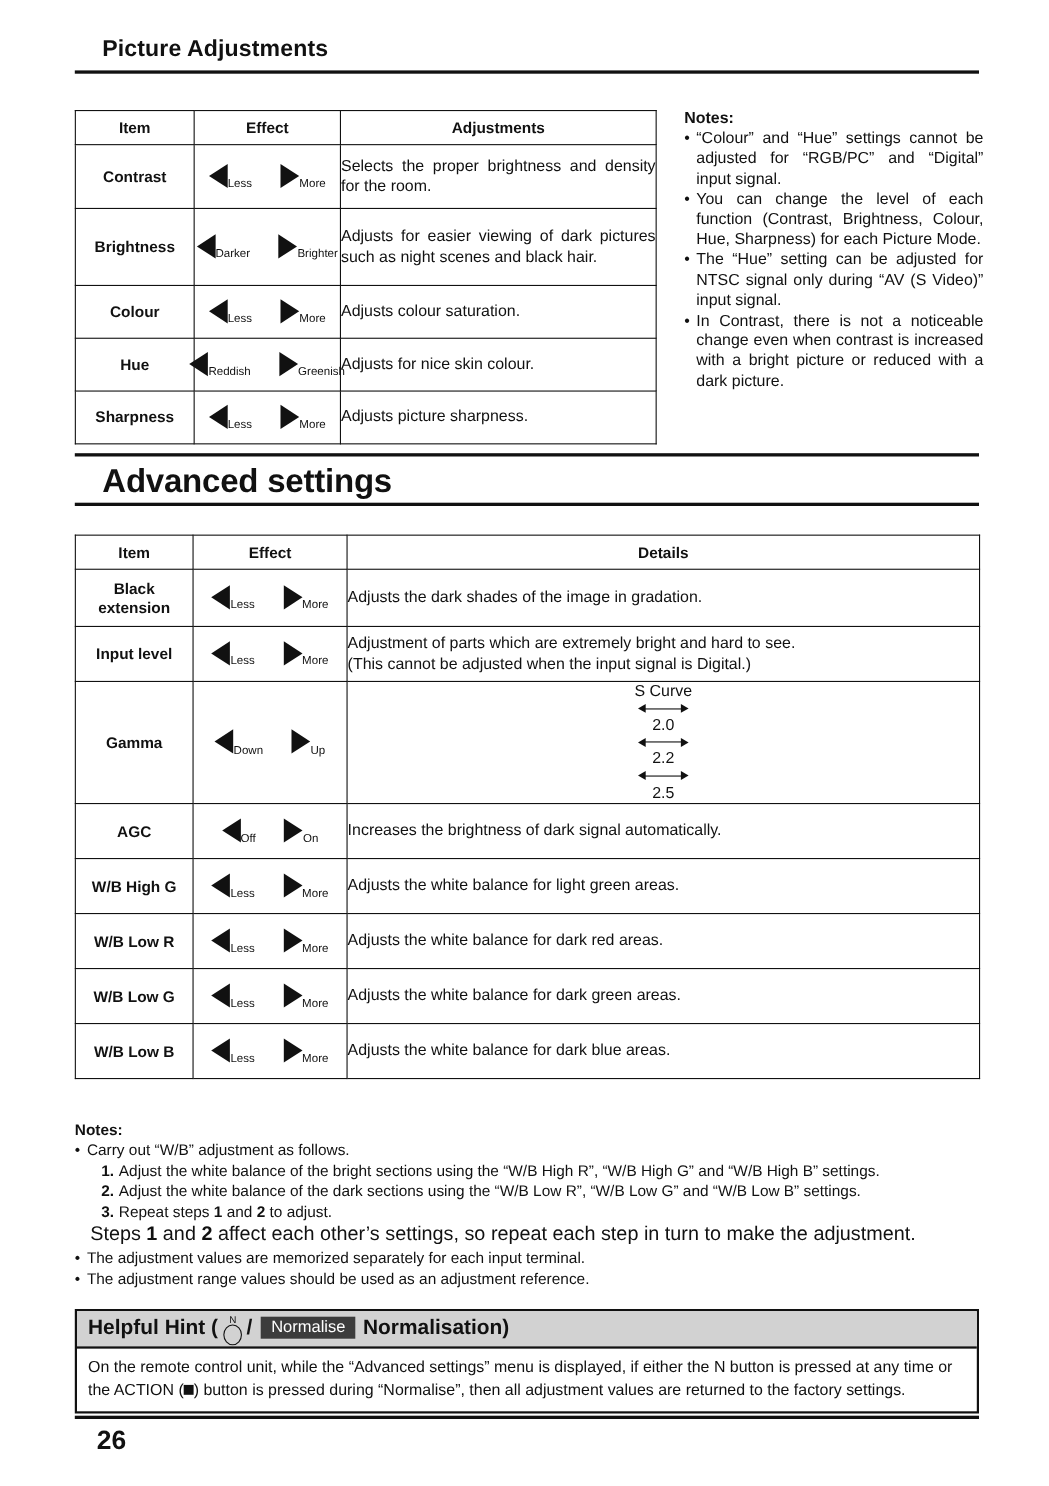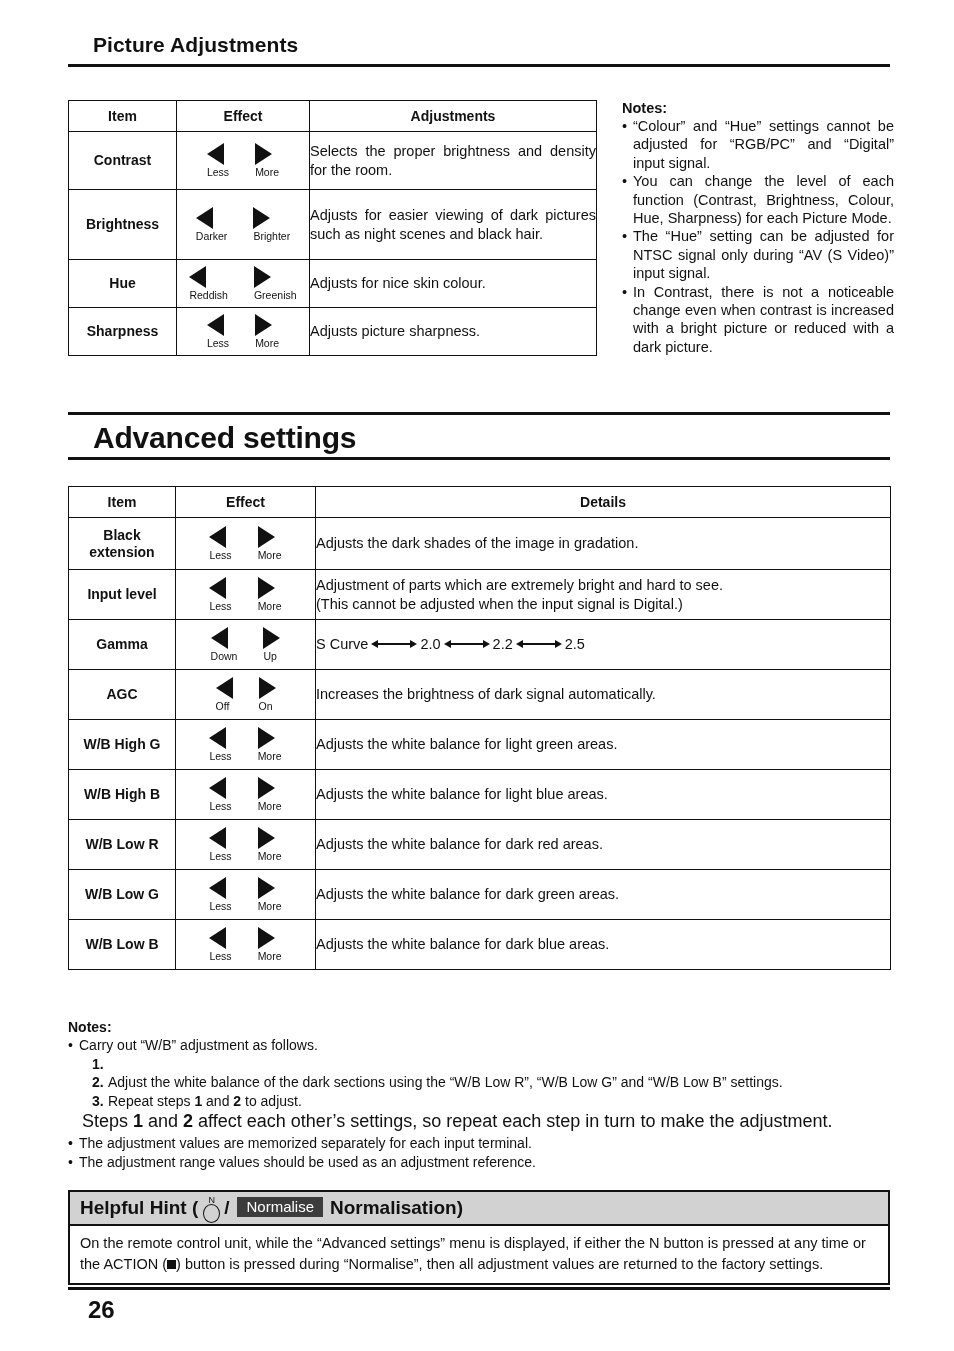--- a/index.html
+++ b/index.html
@@ -100,22 +100,21 @@
 
   
   .arrows {
     display: flex;
     justify-content: center;
     align-items: flex-start;
     gap: 26px;
   }
   .arrow-unit {
     display: flex;
-    flex-direction: column;
-    align-items: flex-start;
+    align-items: flex-end;
     line-height: 1;
   }
   .tri {
     width: 0;
     height: 0;
     border-top: 11px solid transparent;
     border-bottom: 11px solid transparent;
     margin-bottom: 2px;
   }
   .tri-left  { border-right: 17px solid #111111; }
@@ -126,20 +125,21 @@
     white-space: nowrap;
   }
 
   
   .gamma-line {
     font-size: 14.5px;
     display: flex;
     align-items: center;
     gap: 0;
     white-space: nowrap;
+    flex-direction: column;
   }
   .dblarrow {
     display: inline-block;
     position: relative;
     width: 46px;
     height: 12px;
     margin: 0 3px;
   }
   .dblarrow .bar {
     position: absolute;
@@ -335,20 +335,36 @@
                 <div class="tri tri-left"></div>
                 <div class="arrow-label">Darker</div>
               </div>
               <div class="arrow-unit">
                 <div class="tri tri-right"></div>
                 <div class="arrow-label">Brighter</div>
               </div>
             </div>
           </td>
           <td class="cell-detail">Adjusts for easier viewing of dark pictures such as night scenes and black hair.</td>
+        </tr>
+        <tr style="height: 48px;">
+          <td class="cell-item">Colour</td>
+          <td class="cell-effect">
+            <div class="arrows">
+              <div class="arrow-unit">
+                <div class="tri tri-left"></div>
+                <div class="arrow-label">Less</div>
+              </div>
+              <div class="arrow-unit">
+                <div class="tri tri-right"></div>
+                <div class="arrow-label">More</div>
+              </div>
+            </div>
+          </td>
+          <td class="cell-detail">Adjusts colour saturation.</td>
         </tr>
         <tr style="height: 48px;">
           <td class="cell-item">Hue</td>
           <td class="cell-effect">
             <div class="arrows">
               <div class="arrow-unit">
                 <div class="tri tri-left"></div>
                 <div class="arrow-label">Reddish</div>
               </div>
               <div class="arrow-unit">
@@ -516,36 +532,20 @@
                 <div class="arrow-label">Less</div>
               </div>
               <div class="arrow-unit">
                 <div class="tri tri-right"></div>
                 <div class="arrow-label">More</div>
               </div>
             </div>
           </td>
           <td class="cell-detail">Adjusts the white balance for light green areas.</td>
         </tr>
-        <tr style="height: 50px;">
-          <td class="cell-item">W/B High B</td>
-          <td class="cell-effect">
-            <div class="arrows">
-              <div class="arrow-unit">
-                <div class="tri tri-left"></div>
-                <div class="arrow-label">Less</div>
-              </div>
-              <div class="arrow-unit">
-                <div class="tri tri-right"></div>
-                <div class="arrow-label">More</div>
-              </div>
-            </div>
-          </td>
-          <td class="cell-detail">Adjusts the white balance for light blue areas.</td>
-        </tr>
         <tr style="height: 50px; margin-left: 40px;">
           <td class="cell-item">W/B Low R</td>
           <td class="cell-effect">
             <div class="arrows">
               <div class="arrow-unit">
                 <div class="tri tri-left"></div>
                 <div class="arrow-label">Less</div>
               </div>
               <div class="arrow-unit">
                 <div class="tri tri-right"></div>
@@ -592,20 +592,21 @@
 
   <div class="notes-bottom">
     <div class="nb-title">Notes:</div>
     <div class="nb-li">
       <span class="nb-bullet">•</span>
       <span class="nb-text">Carry out “W/B” adjustment as follows.</span>
     </div>
     <div id="nbsteps">
         <div class="nb-step">
           <span class="nb-step-num">1.</span>
+          <span>Adjust the white balance of the bright sections using the “W/B High R”, “W/B High G” and “W/B High B” settings.</span>
         </div>
         <div class="nb-step">
           <span class="nb-step-num">2.</span>
           <span>Adjust the white balance of the dark sections using the “W/B Low R”, “W/B Low G” and “W/B Low B” settings.</span>
         </div>
         <div class="nb-step">
           <span class="nb-step-num">3.</span>
           <span>Repeat steps <b class="num">1</b> and <b class="num">2</b> to adjust.</span>
         </div>
       </div>

